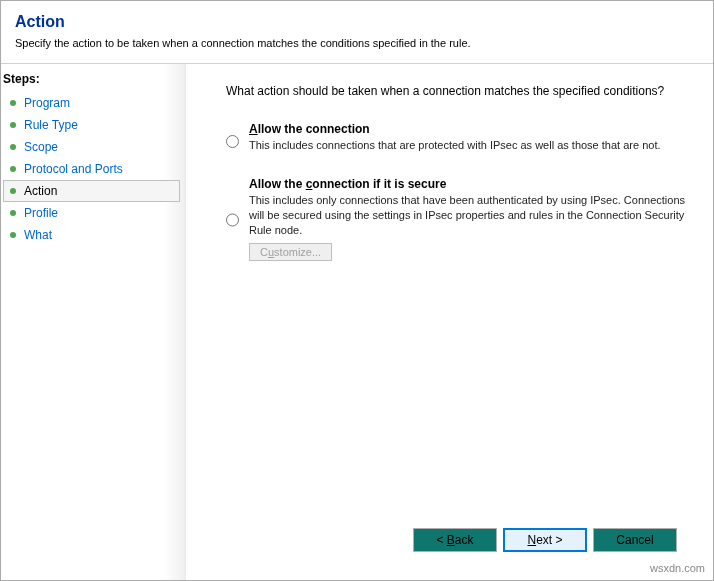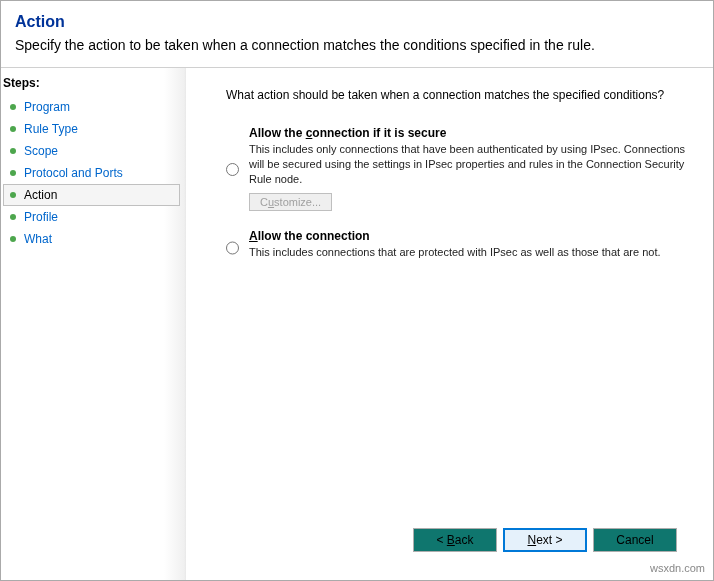--- a/index.html
+++ b/index.html
@@ -4,21 +4,21 @@
   <style>
     * { box-sizing: border-box; margin: 0; padding: 0; }
     body { font-family: "Segoe UI", Tahoma, sans-serif; font-size: 12px; background: #fff; color: #000; }
     .window { width: 714px; height: 581px; border: 1px solid #aaa; display: flex; flex-direction: column; position: relative; }
     .titlebar { display: flex; align-items: center; height: 30px; padding: 0 8px; border-bottom: 1px solid #ddd; }
     .titlebar .icon { width: 16px; height: 16px; margin-right: 6px; display: flex; align-items: center; justify-content: center; }
     .titlebar .title { flex: 1; font-size: 12px; }
     .close-btn { width: 40px; height: 100%; display: flex; align-items: center; justify-content: center; cursor: pointer; font-size: 14px; }
     .header { padding: 12px 14px 14px 14px; }
     .header h1 { font-size: 16px; font-weight: bold; color: #003399; margin-bottom: 6px; }
-    .header p { font-size: 14px; color: #000; }
+    .header p { font-size: 11px; color: #000; }
     .body { flex: 1; display: flex; border-top: 1px solid #d0d0d0; overflow: hidden; }
     .steps { width: 185px; background: linear-gradient(to right, #ffffff 0%, #ffffff 88%, #f0f0f0 99%, #e8e8e8 100%); padding: 8px 6px 8px 2px; }
     .steps-label { font-size: 12px; font-weight: bold; margin-bottom: 6px; display: block; }
     .step-item { display: flex; align-items: center; padding: 3px 4px 3px 2px; font-size: 12px; cursor: pointer; border: 1px solid transparent; }
     .step-item.current { border: 1px solid #c0c0c0; background: #f5f5f5; color: #000; }
     .step-item:not(.current) .step-text { color: #0066cc; }
     .bullet { width: 6px; height: 6px; background: #4da64d; border-radius: 50%; margin-right: 8px; margin-left: 4px; flex-shrink: 0; }
     .content { flex: 1; padding: 20px 20px 10px 40px; display: flex; flex-direction: column; }
     .prompt { font-size: 12px; margin-bottom: 24px; }
     .option { display: flex; gap: 10px; margin-bottom: 18px; }
@@ -77,31 +77,31 @@
           </div>
         </div>
     </div>
 
     <div class="content">
       <div class="prompt">What action should be taken when a connection matches the specified conditions?</div>
 
       <div class="option">
         <input type="radio" name="action" style="">
         <div class="option-body">
-          <div class="option-title"><span>Allow the </span><u>c</u><span>onnection if it is secure</span></div>
-          <div class="option-desc">This includes only connections that have been authenticated by using IPsec. Connections will be secured using the settings in IPsec properties and rules in the Connection Security Rule node.</div>
-          <button class="customize-btn" disabled=""><span>C</span><u>u</u><span>stomize...</span></button>
+          <div class="option-title"><span></span><u>A</u><span>llow the connection</span></div>
+          <div class="option-desc">This includes connections that are protected with IPsec as well as those that are not.</div>
         </div>
       </div>
 
       <div class="option">
         <input type="radio" name="action" style="">
         <div class="option-body">
-          <div class="option-title"><span></span><u>A</u><span>llow the connection</span></div>
-          <div class="option-desc">This includes connections that are protected with IPsec as well as those that are not.</div>
+          <div class="option-title"><span>Allow the </span><u>c</u><span>onnection if it is secure</span></div>
+          <div class="option-desc">This includes only connections that have been authenticated by using IPsec. Connections will be secured using the settings in IPsec properties and rules in the Connection Security Rule node.</div>
+          <button class="customize-btn" disabled=""><span>C</span><u>u</u><span>stomize...</span></button>
         </div>
       </div>
 
 
       <div style="flex:1"></div>
 
       <div class="footer">
         <button><span>&lt; </span><u>B</u><span>ack</span></button>
         <button class="primary"><u>N</u><span>ext &gt;</span></button>
         <button>Cancel</button>

